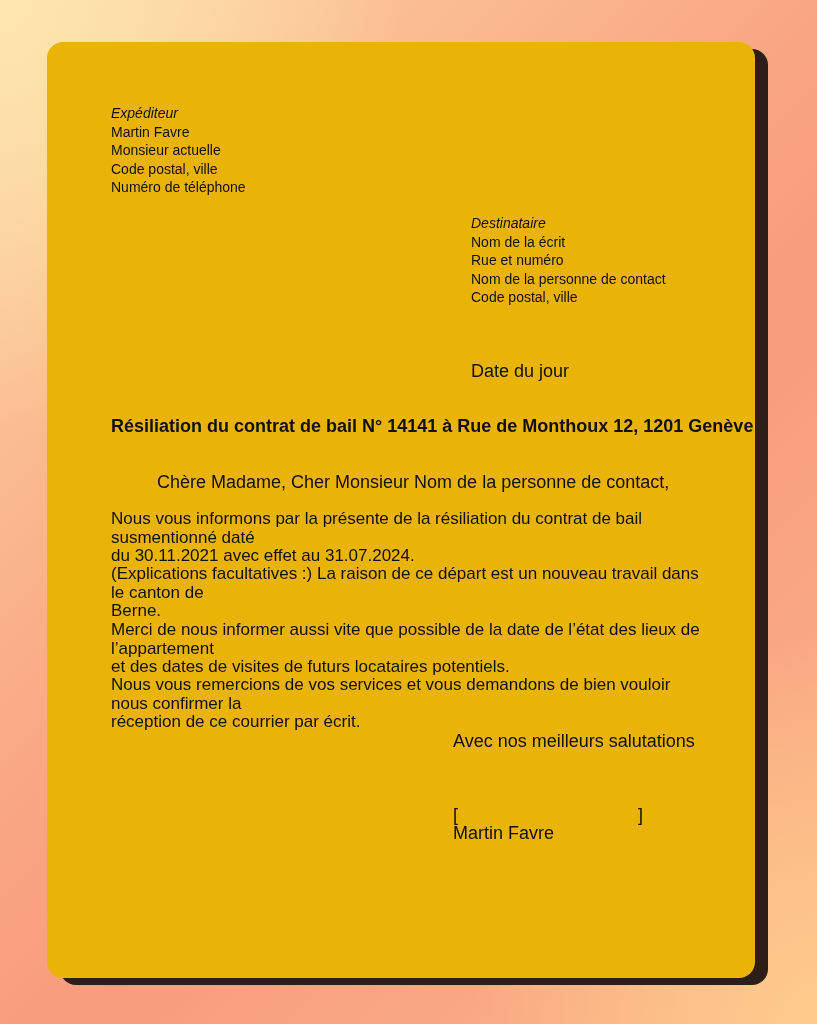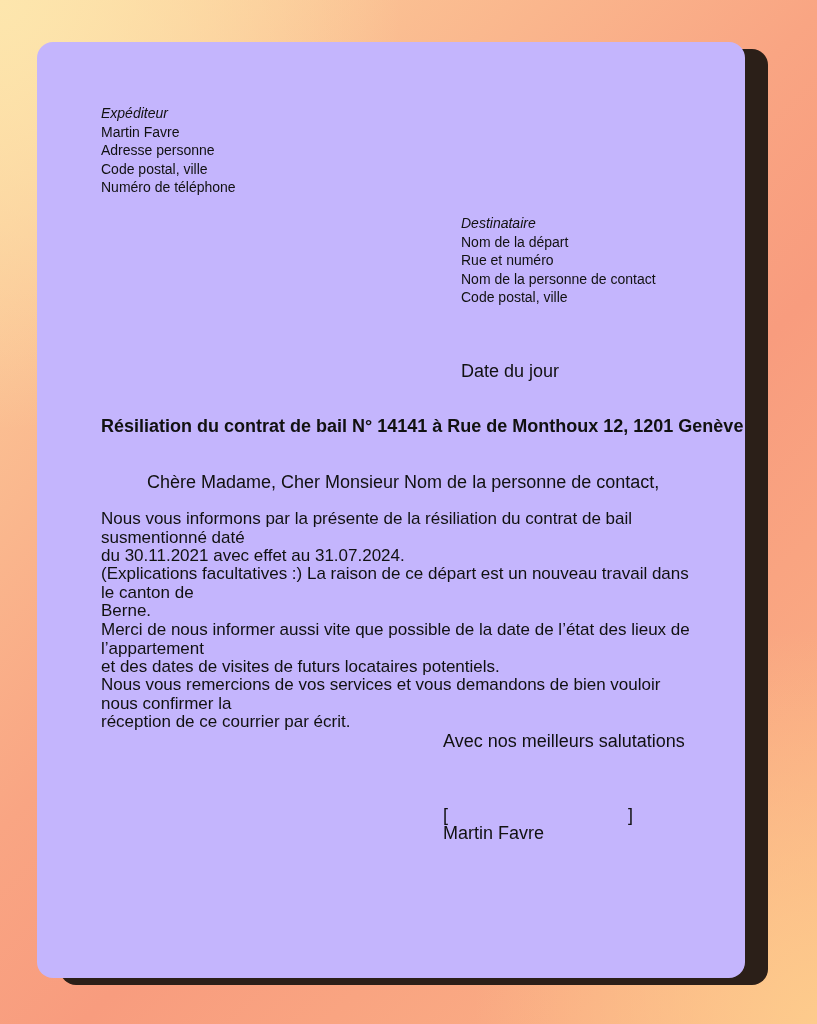--- a/index.html
+++ b/index.html
@@ -10,47 +10,47 @@
       radial-gradient(ellipse 60% 55% at 100% 100%, #fdcb8c 0%, rgba(253,203,140,0) 70%),
       linear-gradient(135deg, #fcd7a0 0%, #f9a583 45%, #f89c7e 60%, #fbb487 100%);
     font-family: "Liberation Sans", sans-serif;
     color: #111;
   }
   .shadow {
     position: absolute; left: 60px; top: 49px; width: 708px; height: 936px;
     background: #2b1f18; border-radius: 16px;
   }
   .card {
-    position: absolute; left: 37px; top: 42px; width: 708px; height: 936px;
-    background: #c4b5fd; border-radius: 16px;
+    position: absolute; left: 47px; top: 42px; width: 708px; height: 936px;
+    background: #eab308; border-radius: 16px;
   }
   .t { position: absolute; font-size: 18px; line-height: 18.5px; white-space: nowrap; }
   .it { font-style: italic; }
   .b { font-weight: bold; }
   .block { position: absolute; font-size: 14px; line-height: 18.5px; }
   .block div { white-space: nowrap; }
   .para { position: absolute; left: 64px; width: 600px; font-size: 17px; line-height: 18.5px; }
 </style>
 </head>
 <body>
 
 <div class="shadow"></div>
 <div class="card">
 
   <div class="block" style="left:64px; top:62px;">
     <div class="it">Expéditeur</div>
     <div>Martin Favre</div>
-    <div>Adresse personne</div>
+    <div>Monsieur actuelle</div>
     <div>Code postal, ville</div>
     <div>Numéro de téléphone</div>
   </div>
 
   <div class="block" style="left:424px; top:172px;">
     <div class="it">Destinataire</div>
-    <div>Nom de la départ</div>
+    <div>Nom de la écrit</div>
     <div>Rue et numéro</div>
     <div>Nom de la personne de contact</div>
     <div>Code postal, ville</div>
   </div>
 
   <div class="t" style="left:424px; top:320px;">Date du jour</div>
 
   <div class="t b" style="left:64px; top:375px;">Résiliation du contrat de bail N° 14141 à Rue de Monthoux 12, 1201 Genève</div>
 
   <div class="t" style="left:110px; top:431px;">Chère Madame, Cher Monsieur Nom de la personne de contact,</div>

